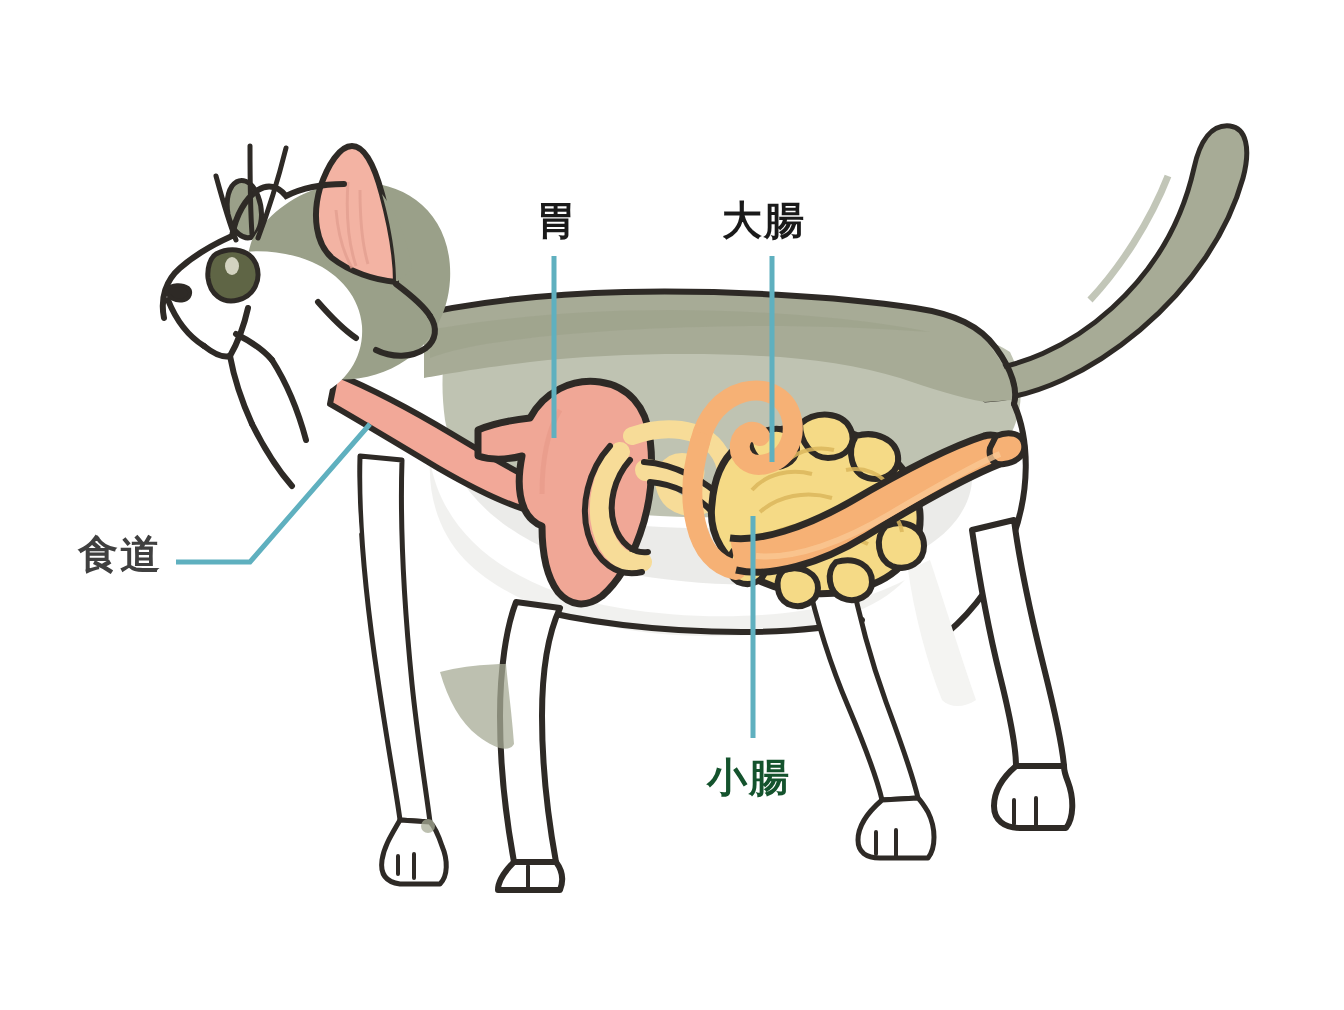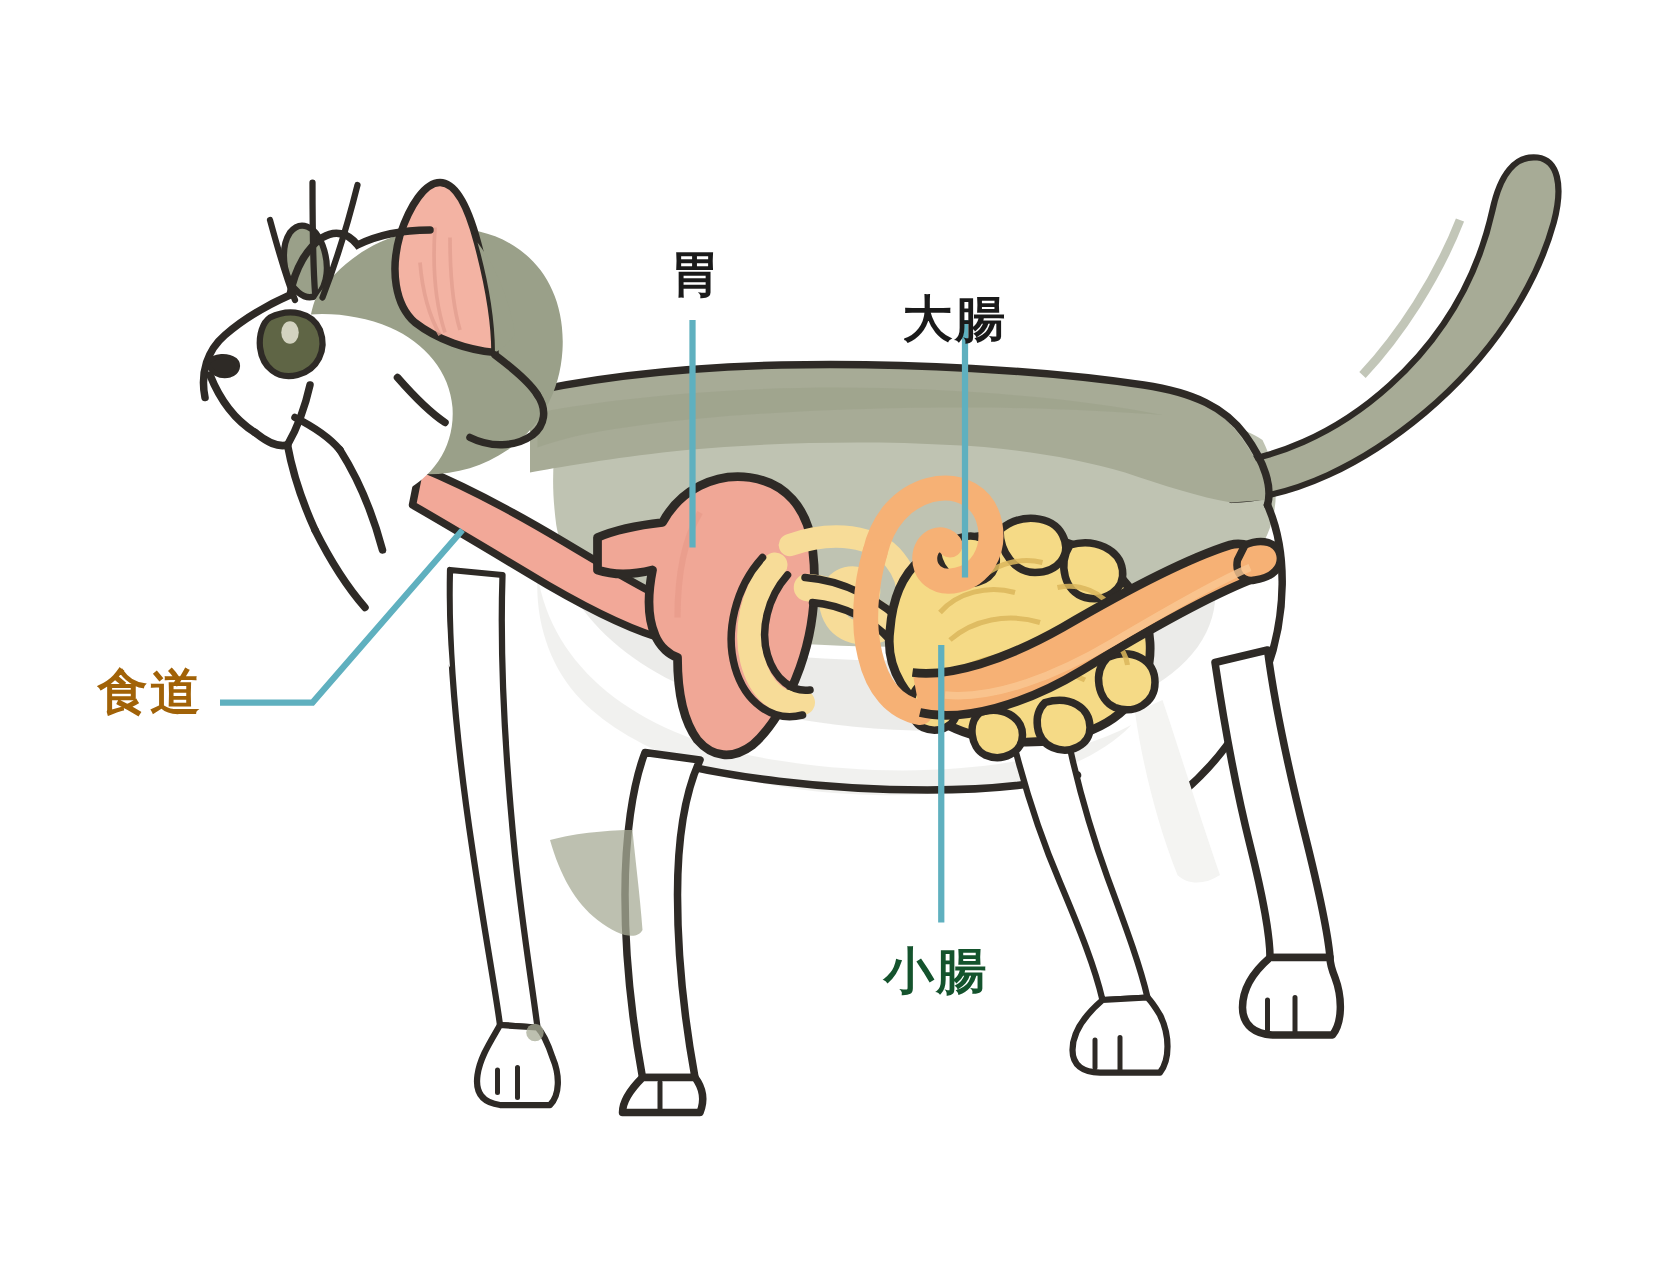--- a/index.html
+++ b/index.html
@@ -275,19 +275,19 @@
     <g stroke="#5fb0bf" stroke-width="5" fill="none" stroke-linecap="butt">
       <line x1="554" y1="256" x2="554" y2="438"></line>
       <line x1="772" y1="256" x2="772" y2="462"></line>
       <line x1="753" y1="516" x2="753" y2="738"></line>
       <polyline points="176,562 250,562 370,424"></polyline>
     </g>
   </svg>
 
   <div class="label" id="label-stomach" style="color: rgb(26, 26, 26);">胃</div>
 
-  <div class="label" id="label-largeint" style="color: rgb(26, 26, 26); margin-top: 36px;">大腸</div>
-
-  <div class="label" id="label-esophagus" style="color: #a16207;">食道</div>
+  <div class="label" id="label-largeint" style="color: rgb(26, 26, 26);">大腸</div>
+
+  <div class="label" id="label-esophagus" style="color: #404040;">食道</div>
 
   <div class="label" id="label-smallint" style="color: #14532d;">小腸</div>
 
 </div>
 
 </body></html>

